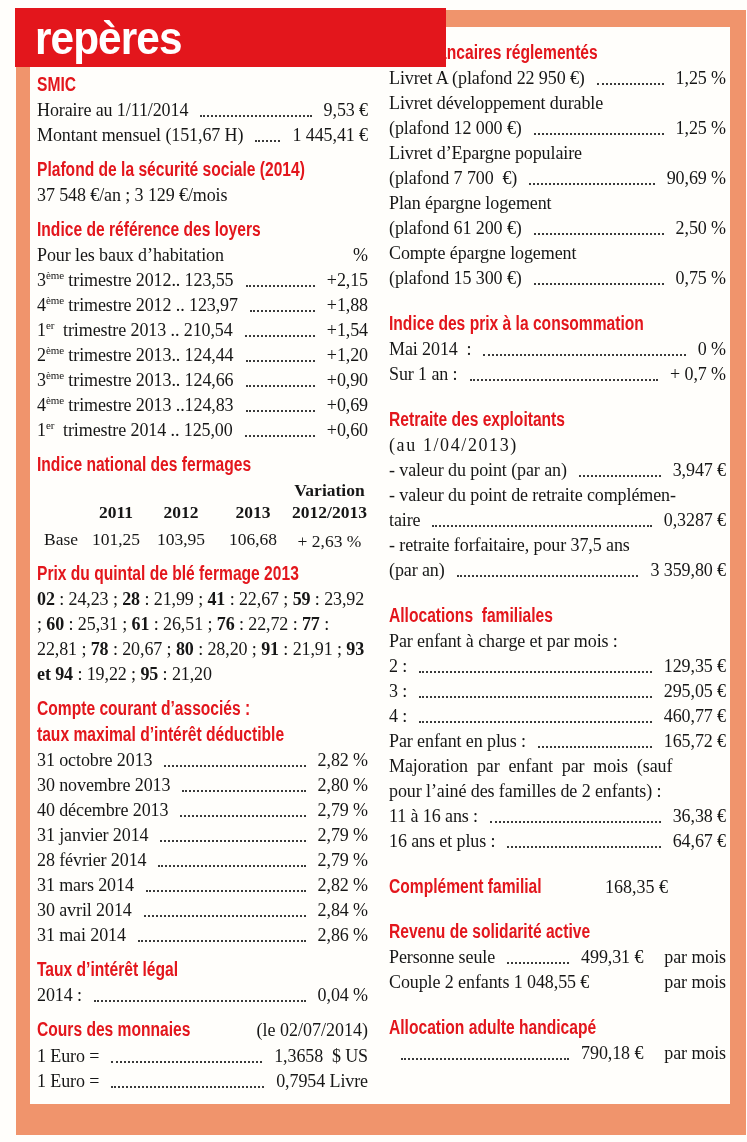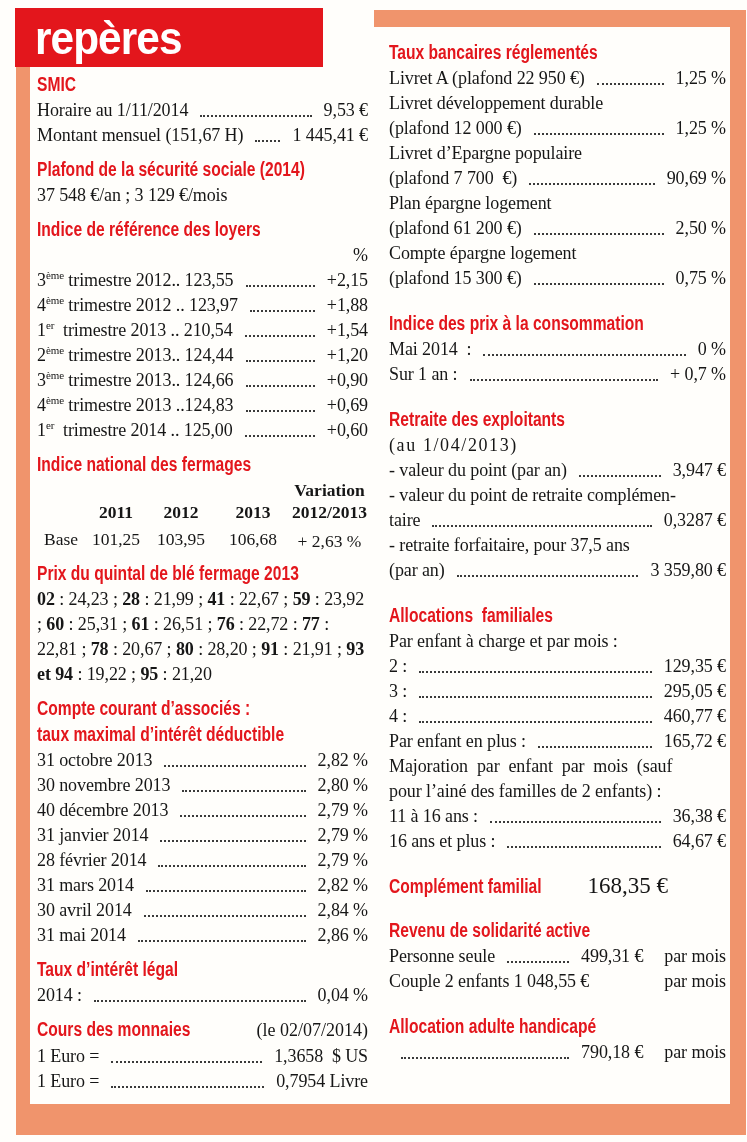--- a/index.html
+++ b/index.html
@@ -17,21 +17,21 @@
 
   
   .frame{position:absolute;background:var(--orange);}
   .frame-top{left:374px;top:10px;width:356px;height:17px;}
   .frame-right{left:730px;top:10px;width:16px;height:1094px;}
   .frame-left{left:16px;top:64px;width:14px;height:1040px;}
   .frame-bottom{left:16px;top:1104px;width:730px;height:31px;}
 
   
   .banner{
-    position:absolute;left:15px;top:8px;width:308px;height:59px;
+    position:absolute;left:15px;top:8px;width:431px;height:59px;
     background:var(--red);z-index:3;box-sizing:border-box;padding-left:20px;
     display:flex;align-items:center;
   }
   .banner span{
     font-family:"Liberation Sans", sans-serif;font-weight:bold;color:#fff;
     font-size:46px;letter-spacing:-1px;line-height:1;display:inline-block;
     transform:scaleX(0.92);transform-origin:0 50%;
   }
 
   .col{position:absolute;z-index:2;}
@@ -49,21 +49,21 @@
   h3.sec-h .htext{
     display:inline-block;transform:scaleX(0.78);transform-origin:0 50%;
     white-space:pre;
   }
   h3.sec-h .note{
     font-family:"Liberation Serif", serif;font-weight:normal;color:var(--ink);
     font-size:18px;white-space:pre;
   }
   h3.sec-h .hval{
     font-family:"Liberation Serif", serif;font-weight:normal;color:var(--ink);
-    font-size:23px;margin-right:58px;white-space:pre;
+    font-size:18px;margin-right:58px;white-space:pre;
   }
 
   .row{font-size:18px;line-height:25px;letter-spacing:-0.1px;}
   .leader-row{display:flex;align-items:baseline;gap:9px;}
   .lbl,.val,.sfx{white-space:pre;}
   .leader{
     flex:1;min-width:8px;border-bottom:2px dotted #3a3a3a;
     align-self:flex-end;margin:0 3px 6px 3px;
   }
   .spacer{flex:1;}
@@ -119,20 +119,21 @@
         <h3 class="sec-h">
           <span class="htext">Plafond de la sécurité sociale (2014)</span>
         </h3>
         <div class="row plain">37 548 €/an ; 3 129 €/mois</div>
       </div>
       <div class="section">
         <h3 class="sec-h">
           <span class="htext">Indice de référence des loyers</span>
         </h3>
         <div class="row leader-row">
+          <span class="lbl">Pour les baux d’habitation</span>
           <span class="spacer"></span>
           <span class="val">%</span>
         </div>
         <div class="row leader-row">
           <span class="lbl"><span>3</span><sup>ème</sup><span> trimestre 2012.. 123,55</span></span>
           <span class="leader"></span>
           <span class="val">+2,15</span>
         </div>
         <div class="row leader-row">
           <span class="lbl"><span>4</span><sup>ème</sup><span> trimestre 2012 .. 123,97</span></span>

